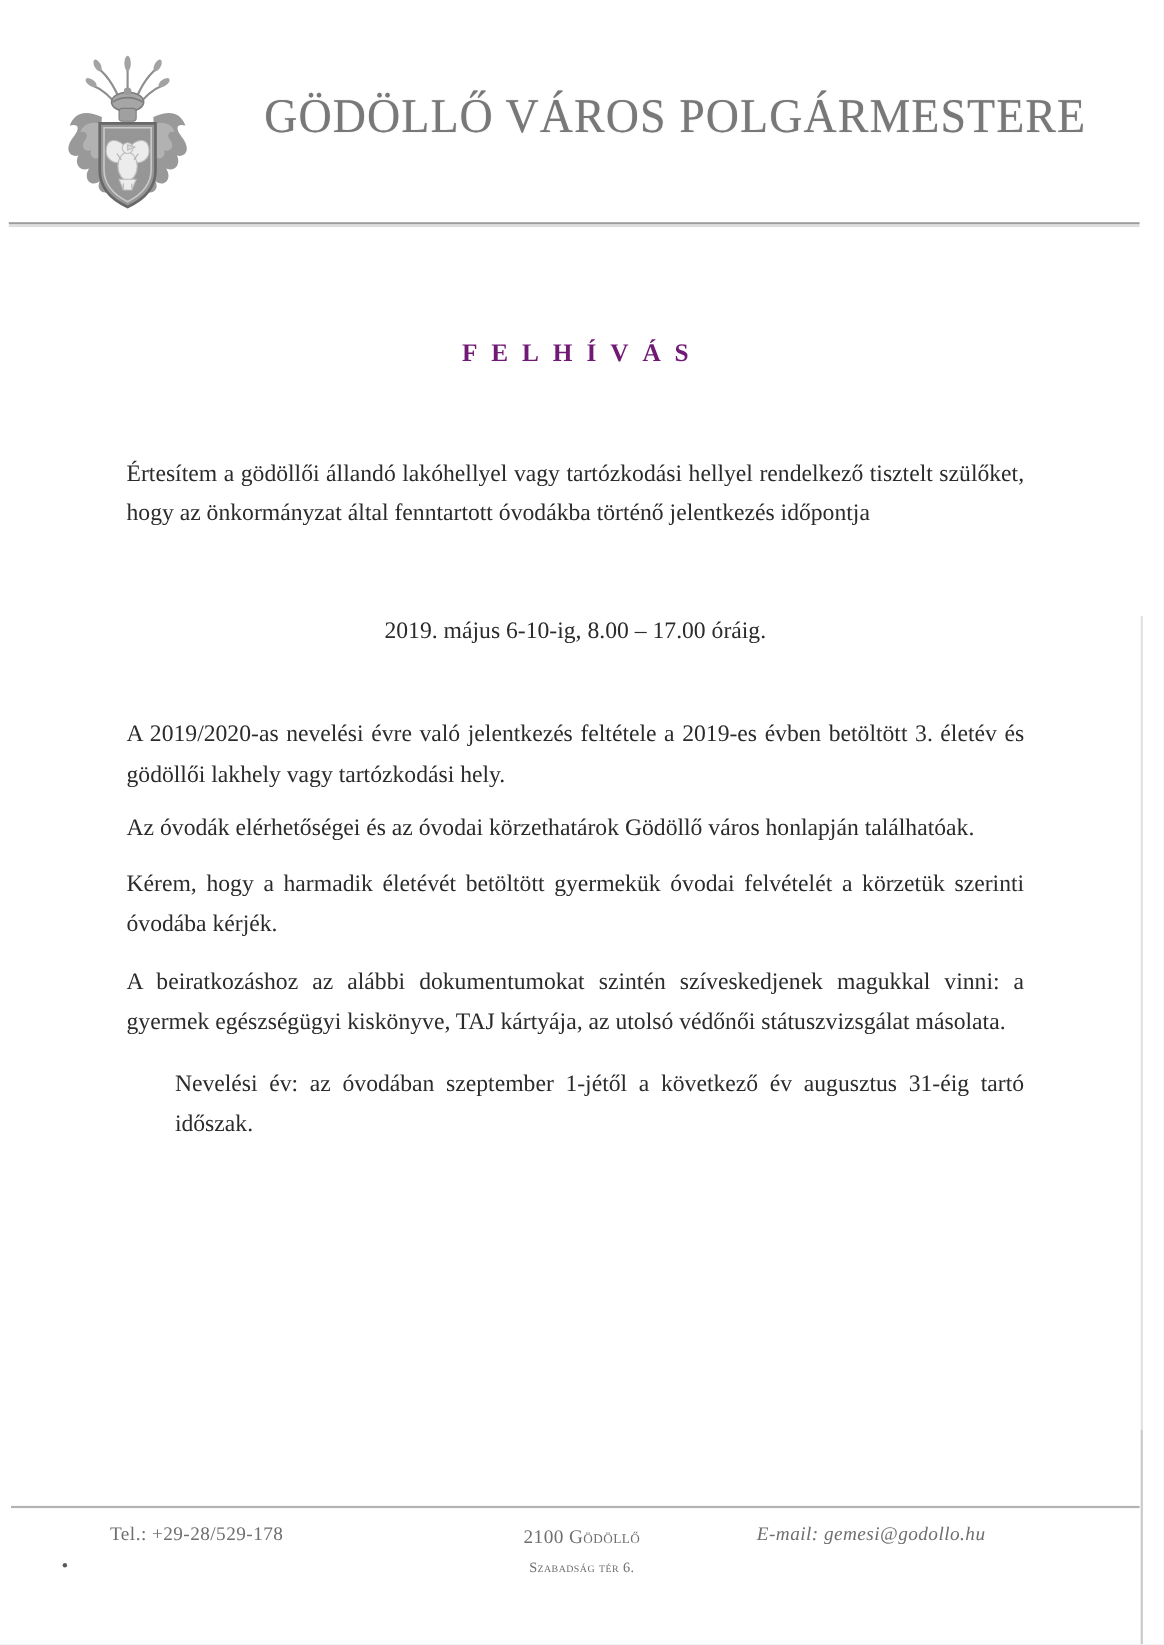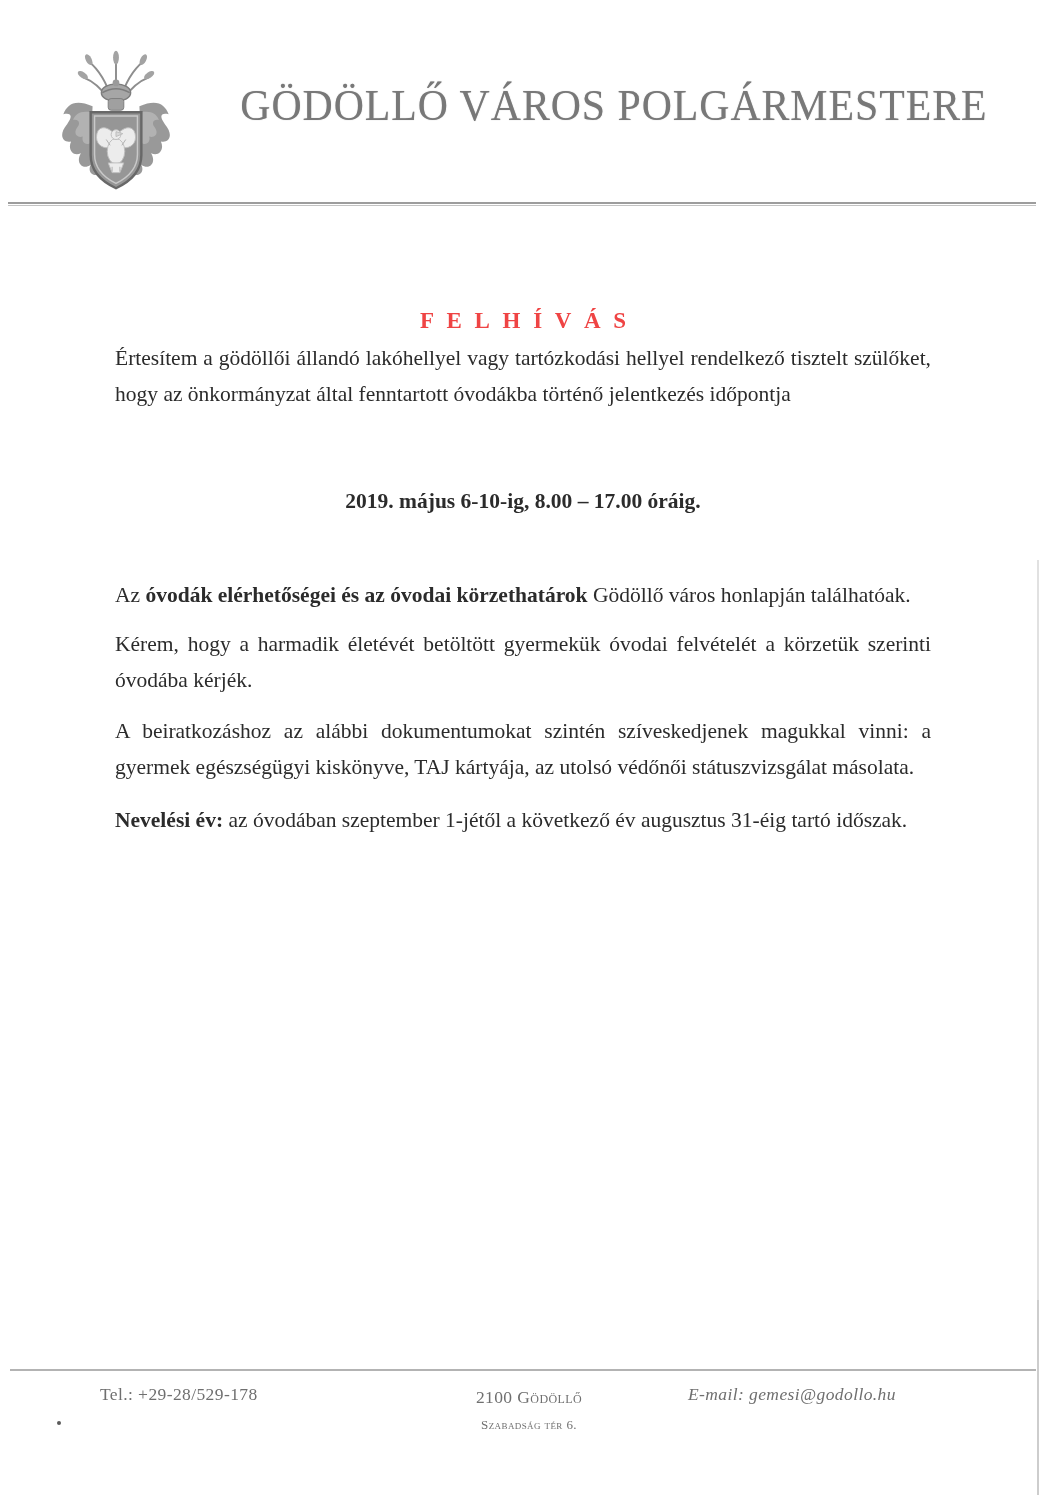--- a/index.html
+++ b/index.html
@@ -58,28 +58,28 @@
     font-size: 21.5px;
     line-height: 36.5px;
   }
   .doc-title {
     margin-top: 96px;
     text-align: center;
     font-weight: bold;
     font-size: 23px;
     letter-spacing: 0.55em;
     text-indent: 0.55em; 
-    color: #ef4444;
+    color: #701a75;
   }
   .para { text-align: justify; }
   .para.center { text-align: center; font-weight: bold; }
-  .bold { font-weight: bold; margin-top: 44px; }
-
-  
-  .para:nth-of-type(1) { }
+  .bold { font-weight: normal; margin-top: 44px; }
+
+  
+  .para:nth-of-type(1) { margin-top: 72px; }
   .para:nth-of-type(2) { margin-top: 70px; }
   .para:nth-of-type(3) { margin-top: 58px; }
   .para:nth-of-type(4) { margin-top: 12px; }
   .para:nth-of-type(5) { margin-top: 14px; }
   .para:nth-of-type(6) { margin-top: 16px; }
   .para:nth-of-type(7) { margin-top: 20px; margin-left: 44px; }
   .para:nth-of-type(8) { margin-top: 32px; }
 
   
   .footer-rule {
@@ -173,20 +173,21 @@
     <div class="org-name">GÖDÖLLŐ VÁROS POLGÁRMESTERE</div>
   </div>
 
   <div class="header-rule"></div>
 
   <div class="doc-content">
     <div class="doc-title">FELHÍVÁS</div>
     <div id="doc-body">
         <p class="para"><span>Értesítem a gödöllői állandó lakóhellyel vagy tartózkodási hellyel rendelkező tisztelt szülőket, hogy az önkormányzat által fenntartott óvodákba történő jelentkezés időpontja</span></p>
         <p class="para center"><span class="bold">2019. május 6-10-ig, 8.00 – 17.00 óráig.</span></p>
+        <p class="para"><span>A 2019/2020-as nevelési évre való </span><span class="bold">jelentkezés feltétele</span><span> a 2019-es évben betöltött 3. életév és gödöllői lakhely vagy tartózkodási hely.</span></p>
         <p class="para"><span>Az </span><span class="bold">óvodák elérhetőségei és az óvodai körzethatárok</span><span> Gödöllő város honlapján találhatóak.</span></p>
         <p class="para"><span>Kérem, hogy a harmadik életévét betöltött gyermekük óvodai felvételét a körzetük szerinti óvodába kérjék.</span></p>
         <p class="para"><span>A beiratkozáshoz az alábbi dokumentumokat szintén szíveskedjenek magukkal vinni: a gyermek egészségügyi kiskönyve, TAJ kártyája, az utolsó védőnői státuszvizsgálat másolata.</span></p>
         <p class="para"><span class="bold">Nevelési év:</span><span> az óvodában szeptember 1-jétől a következő év augusztus 31-éig tartó időszak.</span></p>
       </div>
   </div>
 
   <div class="footer-rule"></div>
   <div class="footer">
     <div class="phone">Tel.: +29-28/529-178</div>

